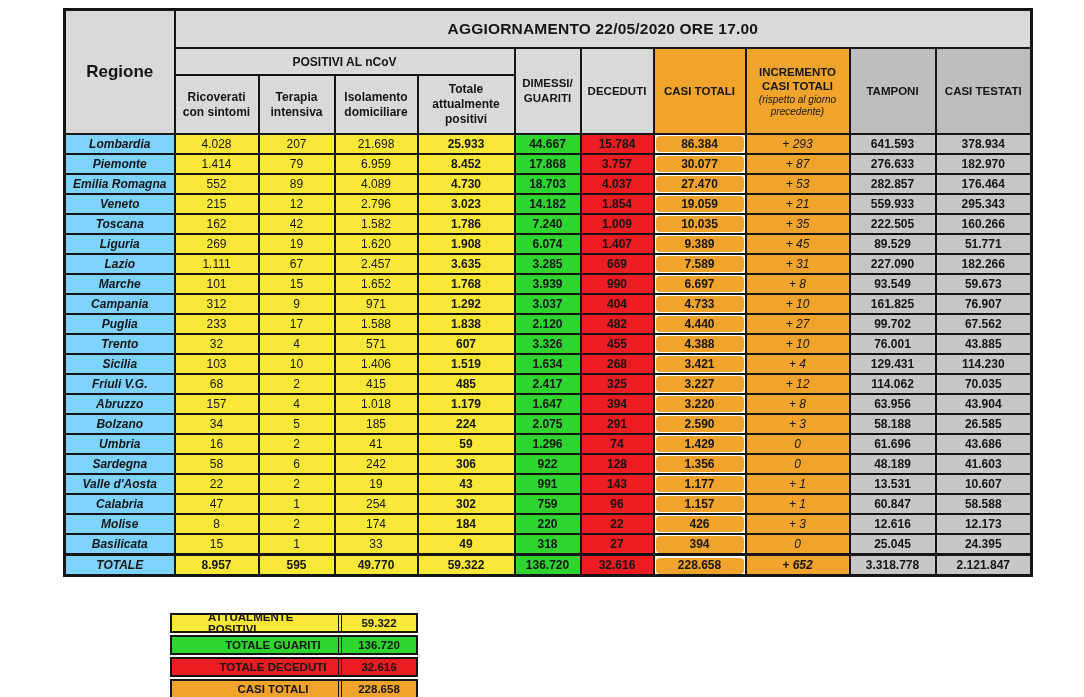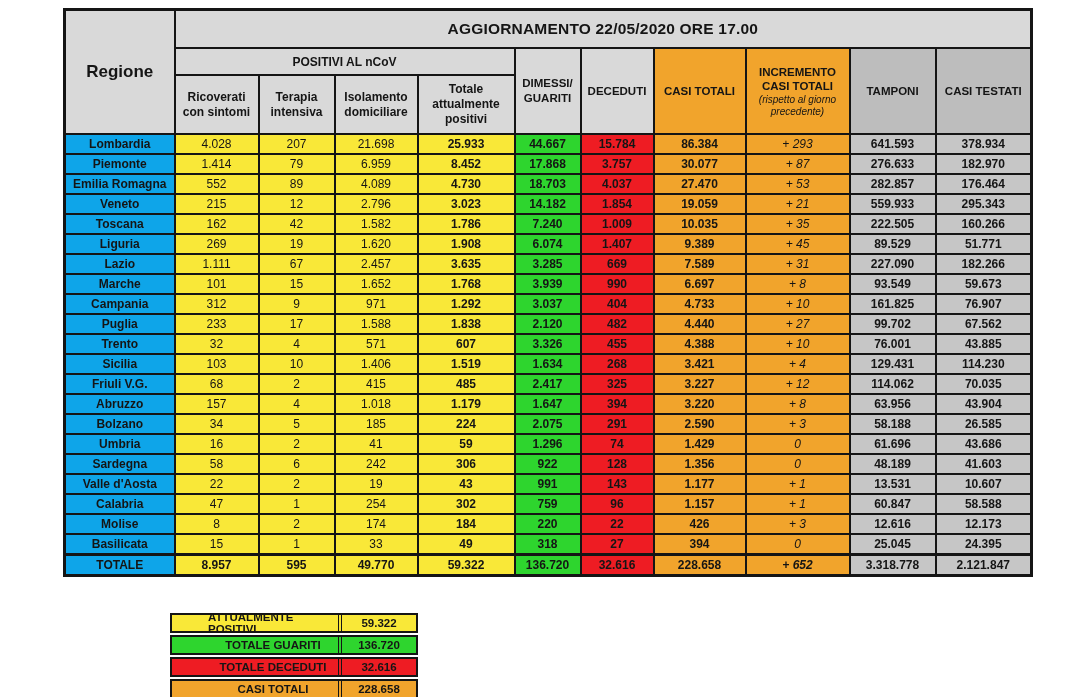--- a/index.html
+++ b/index.html
@@ -36,26 +36,26 @@
   .h-title{height:36px;background:var(--hdr-gray);font-weight:bold;font-size:15.5px;letter-spacing:.2px;}
   .h-reg{background:var(--hdr-gray);font-weight:bold;font-size:17px;}
   .h-pos{height:25px;background:var(--hdr-gray);font-weight:bold;font-size:12px;}
   .h-sub{height:57px;background:var(--hdr-gray);font-weight:bold;font-size:12px;line-height:1.25;}
   .h-plain{background:var(--hdr-gray);font-weight:bold;font-size:11.5px;line-height:1.3;}
   .h-orange{background:var(--orange);font-weight:bold;font-size:11.5px;line-height:1.25;}
   .h-mgray{background:var(--mid-gray-h);font-weight:bold;font-size:11.5px;}
   .h-note{display:block;font-weight:normal;font-style:italic;font-size:10px;line-height:1.15;margin-top:1px;}
   
   tbody td{height:18px;font-size:12px;line-height:1;}
-  .c-reg{background:#0ea5e9;font-weight:bold;font-size:12px;}
+  .c-reg{background:#7dd3fc;font-weight:bold;font-size:12px;font-style:italic;}
   .c-y{background:var(--yellow);}
   .c-yb{background:var(--yellow);font-weight:bold;}
   .c-g{background:var(--green);font-weight:bold;}
   .c-r{background:var(--red);font-weight:bold;}
-  .c-o{background:var(--orange);font-weight:bold;}
+  .c-o{background:var(--orange);font-weight:bold;border-radius:6px;}
   .c-i{background:var(--orange);font-style:italic;font-weight:normal;}
   .c-t{background:var(--mid-gray-d);font-weight:bold;}
   tr.totale td{font-weight:bold;border-top:3px solid var(--ink);}
   tr.totale td.c-i{font-weight:bold;}
   
   .summary{
     position:absolute;left:170px;top:613px;width:248px;
     display:flex;flex-direction:column;gap:2px;
   }
   .srow{

